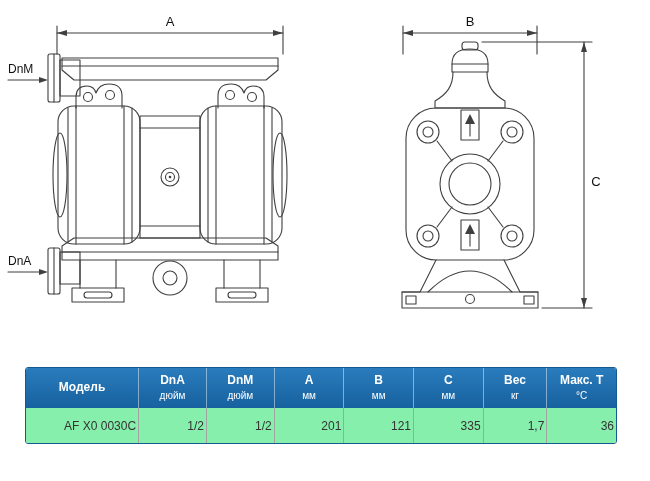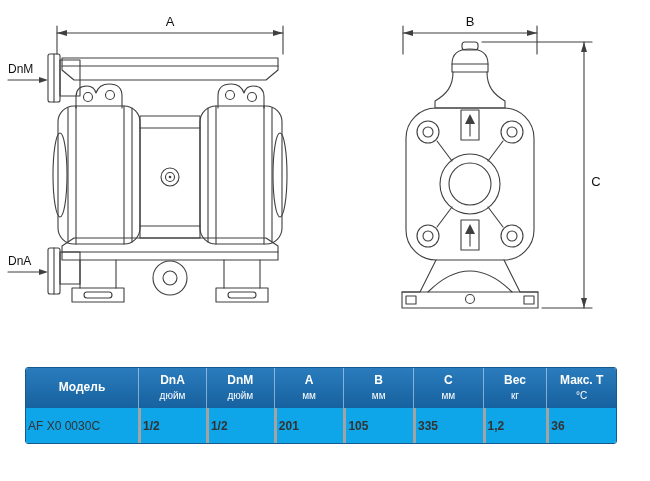--- a/index.html
+++ b/index.html
@@ -33,29 +33,29 @@
     color: #ffffff;
     height: 40px;
     vertical-align: middle;
     text-align: center;
     padding: 3px 2px;
   }
   thead th + th { border-left: 1px solid rgba(255,255,255,0.45); }
   .col-title { font-size: 12px; font-weight: bold; line-height: 1.15; }
   .col-unit  { font-size: 10px; font-weight: normal; line-height: 1.15; margin-top: 2px; }
   tbody td {
-    background: #0ea5e9;
-    text-align: left;
+    background: #86efac;
+    text-align: right;
     font-size: 12px;
     color: #333333;
     height: 35px;
     vertical-align: middle;
     padding: 2px;
   }
-  tbody td + td { border-left: 3px solid #a3a3a3; font-weight: bold; }
+  tbody td + td { border-left: 1px solid #a3a3a3; }
 </style>
 </head>
 <body>
 
 <div class="drawing-area">
 <svg width="650" height="358" viewBox="0 0 650 358">
 
   <g stroke="#3f3f3f" fill="none" stroke-width="1.1" stroke-linejoin="round" stroke-linecap="round">
 
     <g>
@@ -274,20 +274,20 @@
           <div class="col-unit">°C</div>
         </th>
       </tr>
     </thead>
     <tbody>
       <tr>
         <td>AF X0 0030C</td>
         <td>1/2</td>
         <td>1/2</td>
         <td>201</td>
-        <td>105</td>
+        <td>121</td>
         <td>335</td>
-        <td>1,2</td>
+        <td>1,7</td>
         <td>36</td>
       </tr>
     </tbody>
   </table>
 </div>
 
 </body></html>

